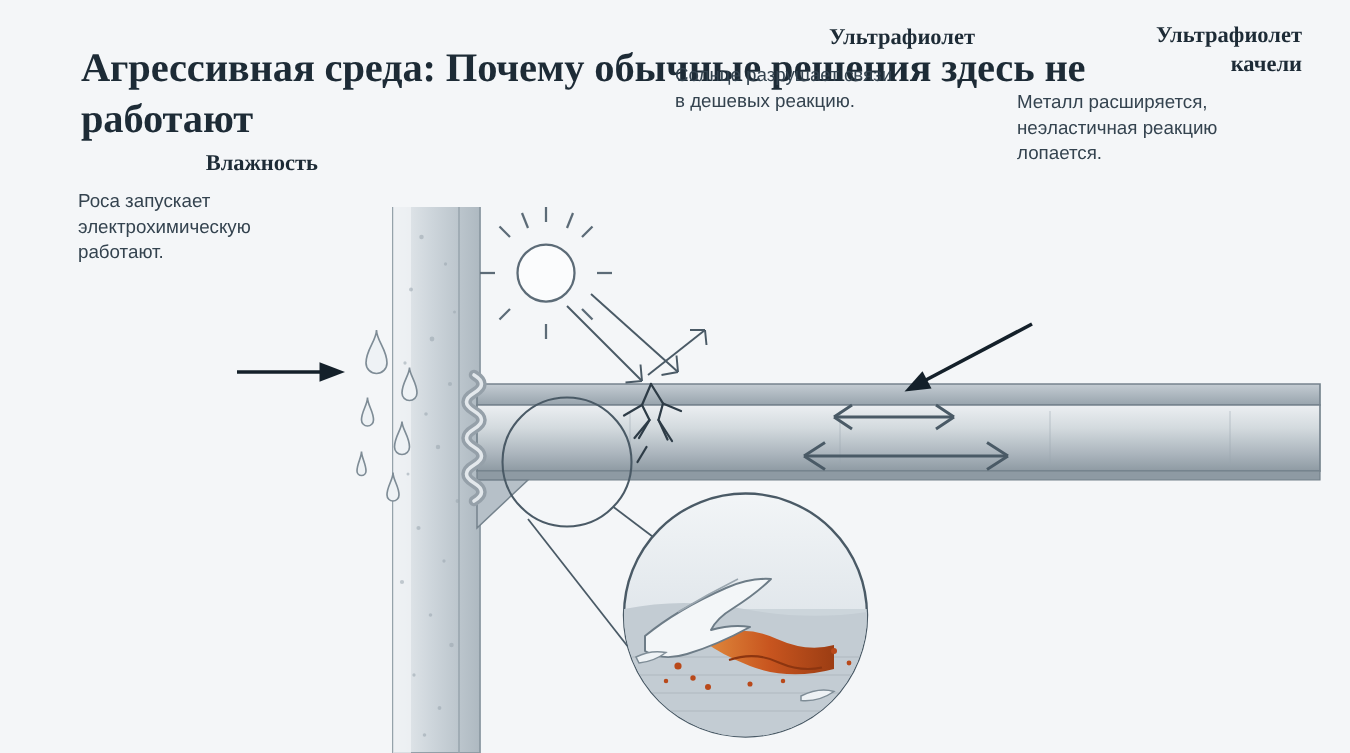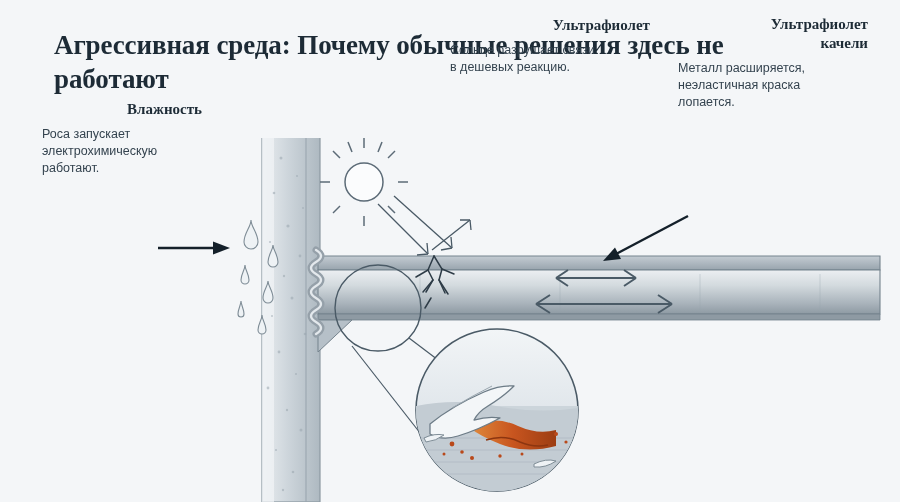--- a/index.html
+++ b/index.html
@@ -75,21 +75,21 @@
   }
   .ann .desc {
     font-family: "Liberation Sans", sans-serif;
     font-size: 12.5px;
     line-height: 17px;
     color: #34434f;
     margin-top: 7px;
     white-space: pre-line;
   }
 
-  #ann-humidity { left: 42px; top: 100px; width: 160px; }
+  #ann-humidity { left: 52px; top: 100px; width: 160px; }
   #ann-uv       { left: 450px; top: 16px; width: 200px; }
   #ann-thermal  { left: 678px; top: 15px; width: 190px; }
 </style>
 </head>
 <body>
 
 <div class="page">
 
   <div class="header">
     <div class="title">Агрессивная среда: Почему обычные решения здесь не работают</div>
@@ -296,17 +296,17 @@
   <div class="ann" id="ann-uv">
     <div class="lbl">Ультрафиолет</div>
     <div class="desc">Солнце разрушает связи
 в дешевых реакцию.</div>
   </div>
 
   <div class="ann" id="ann-thermal">
     <div class="lbl">Ультрафиолет
 качели</div>
     <div class="desc">Металл расширяется,
-неэластичная краска
+неэластичная реакцию
 лопается.</div>
   </div>
 
 </div>
 
 </body></html>

